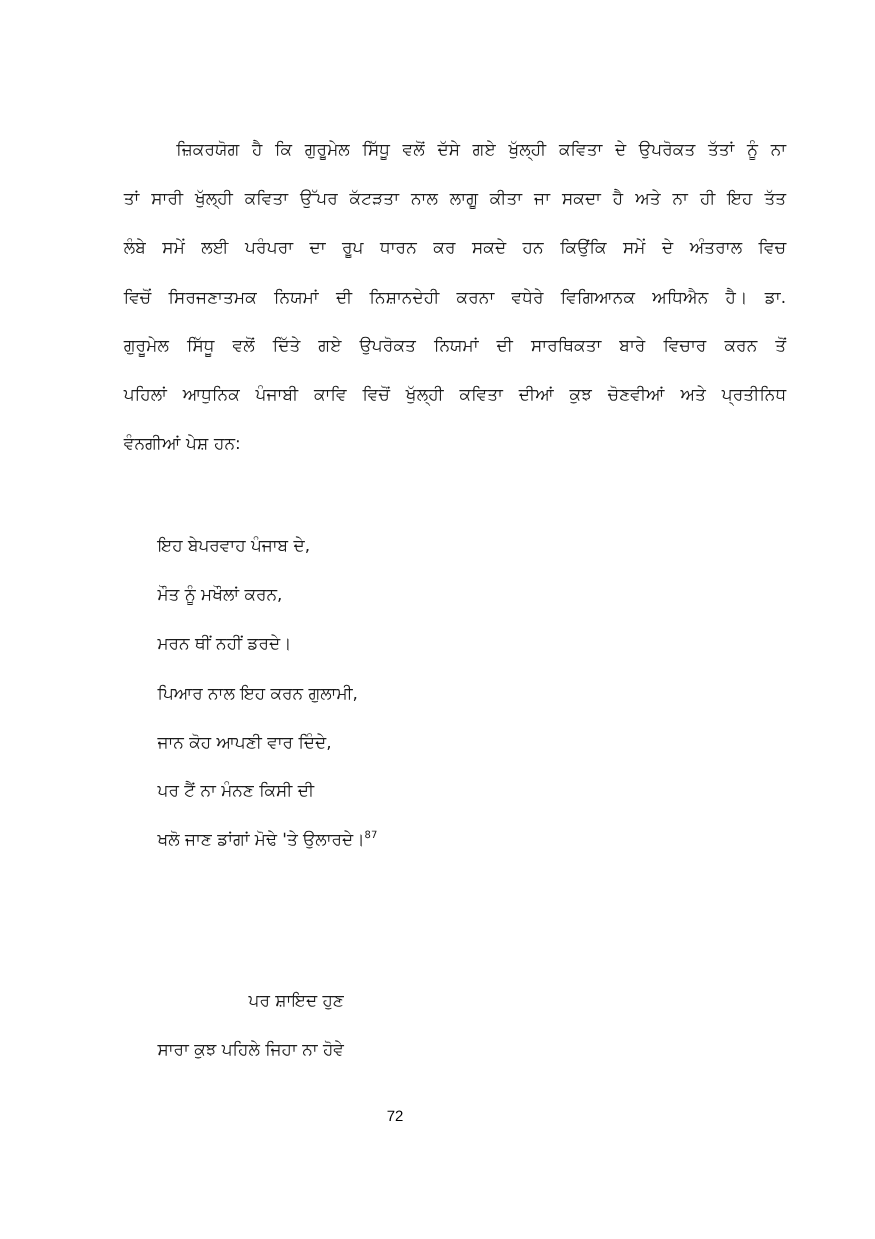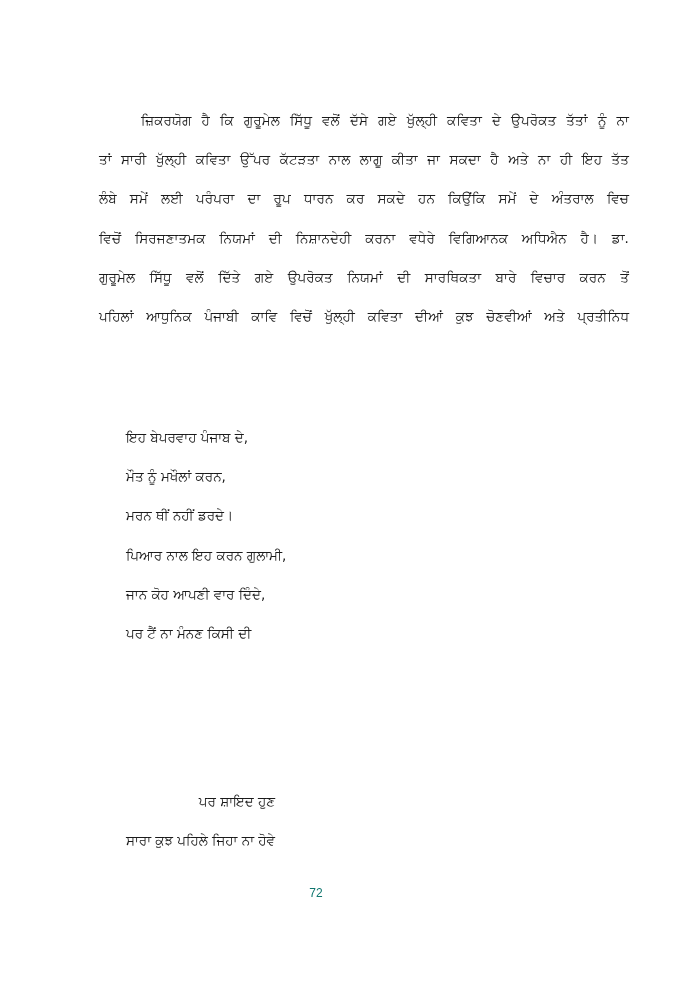--- a/index.html
+++ b/index.html
@@ -66,44 +66,46 @@
       line-height: 0;
     }
     .page-number {
       position: absolute;
       left: 0;
       width: 632px;
       top: 886px;
       text-align: center;
       font-size: 12px;
       font-family: "Liberation Sans", sans-serif;
-      color: #0f766e;
+      color: #000000;
     }
   </style>
 </head>
 <body>
 
 <div class="page">
 
   <div class="paragraph">
     <span class="para-line first">ਜ਼ਿਕਰਯੋਗ ਹੈ ਕਿ ਗੁਰੂਮੇਲ ਸਿੱਧੂ ਵਲੋਂ ਦੱਸੇ ਗਏ ਖੁੱਲ੍ਹੀ ਕਵਿਤਾ ਦੇ ਉਪਰੋਕਤ ਤੱਤਾਂ ਨੂੰ ਨਾ</span>
     <span class="para-line">ਤਾਂ ਸਾਰੀ ਖੁੱਲ੍ਹੀ ਕਵਿਤਾ ਉੱਪਰ ਕੱਟੜਤਾ ਨਾਲ ਲਾਗੂ ਕੀਤਾ ਜਾ ਸਕਦਾ ਹੈ ਅਤੇ ਨਾ ਹੀ ਇਹ ਤੱਤ</span>
     <span class="para-line">ਲੰਬੇ ਸਮੇਂ ਲਈ ਪਰੰਪਰਾ ਦਾ ਰੂਪ ਧਾਰਨ ਕਰ ਸਕਦੇ ਹਨ ਕਿਉਂਕਿ ਸਮੇਂ ਦੇ ਅੰਤਰਾਲ ਵਿਚ</span>
     <span class="para-line">ਵਿਚੋਂ ਸਿਰਜਣਾਤਮਕ ਨਿਯਮਾਂ ਦੀ ਨਿਸ਼ਾਨਦੇਹੀ ਕਰਨਾ ਵਧੇਰੇ ਵਿਗਿਆਨਕ ਅਧਿਐਨ ਹੈ। ਡਾ.</span>
     <span class="para-line">ਗੁਰੂਮੇਲ ਸਿੱਧੂ ਵਲੋਂ ਦਿੱਤੇ ਗਏ ਉਪਰੋਕਤ ਨਿਯਮਾਂ ਦੀ ਸਾਰਥਿਕਤਾ ਬਾਰੇ ਵਿਚਾਰ ਕਰਨ ਤੋਂ</span>
     <span class="para-line">ਪਹਿਲਾਂ ਆਧੁਨਿਕ ਪੰਜਾਬੀ ਕਾਵਿ ਵਿਚੋਂ ਖੁੱਲ੍ਹੀ ਕਵਿਤਾ ਦੀਆਂ ਕੁਝ ਚੋਣਵੀਆਂ ਅਤੇ ਪ੍ਰਤੀਨਿਧ</span>
+    <span class="para-line last">ਵੰਨਗੀਆਂ ਪੇਸ਼ ਹਨ:</span>
   </div>
 
   <div class="poem poem-1">
     <span class="poem-line">ਇਹ ਬੇਪਰਵਾਹ ਪੰਜਾਬ ਦੇ,</span>
     <span class="poem-line">ਮੌਤ ਨੂੰ ਮਖੌਲਾਂ ਕਰਨ,</span>
     <span class="poem-line">ਮਰਨ ਥੀਂ ਨਹੀਂ ਡਰਦੇ।</span>
     <span class="poem-line">ਪਿਆਰ ਨਾਲ ਇਹ ਕਰਨ ਗੁਲਾਮੀ,</span>
     <span class="poem-line">ਜਾਨ ਕੋਹ ਆਪਣੀ ਵਾਰ ਦਿੰਦੇ,</span>
     <span class="poem-line">ਪਰ ਟੈਂ ਨਾ ਮੰਨਣ ਕਿਸੀ ਦੀ</span>
+    <span class="poem-line"><span>ਖਲੋ ਜਾਣ ਡਾਂਗਾਂ ਮੋਢੇ 'ਤੇ ਉਲਾਰਦੇ।</span><sup class="footnote-ref">87</sup></span>
   </div>
 
   <div class="poem poem-2">
     <span class="poem-line">ਪਰ ਸ਼ਾਇਦ ਹੁਣ</span>
     <span class="poem-line">ਸਾਰਾ ਕੁਝ ਪਹਿਲੇ ਜਿਹਾ ਨਾ ਹੋਵੇ</span>
   </div>
 
   <div class="page-number">72</div>
 </div>
 

